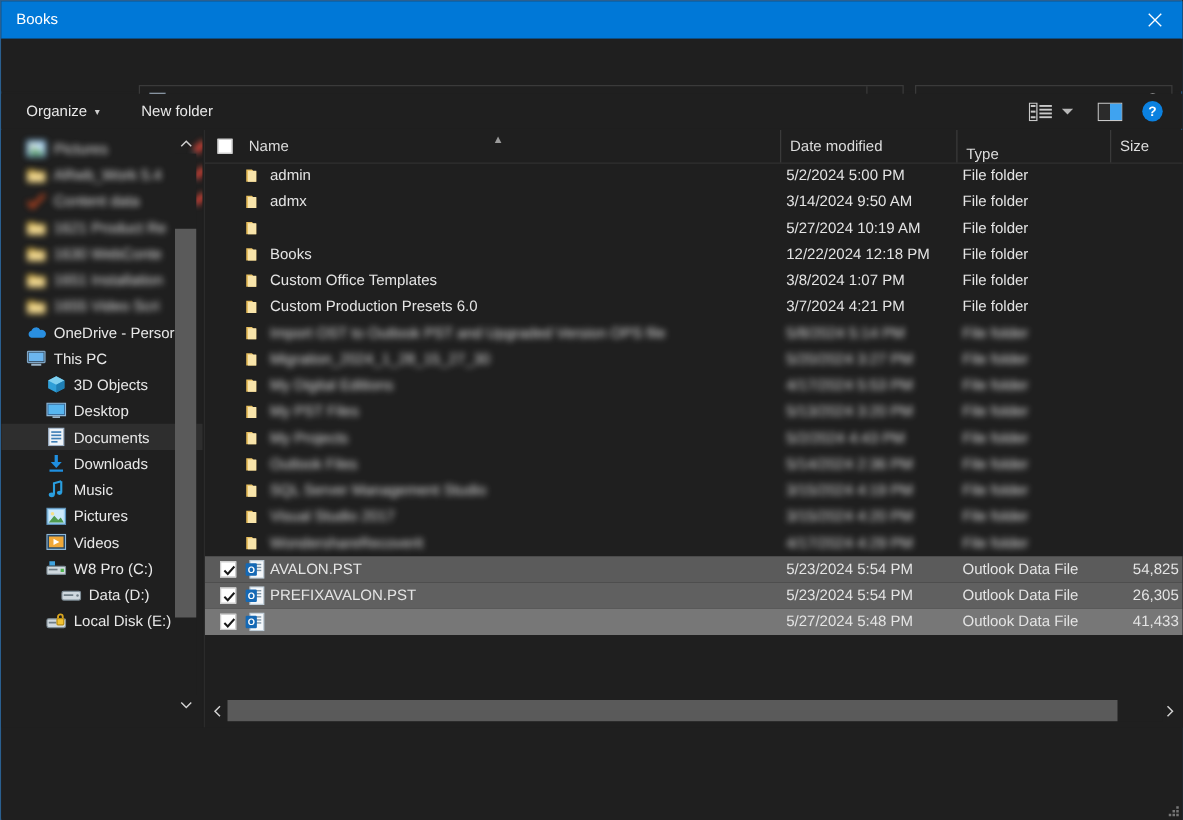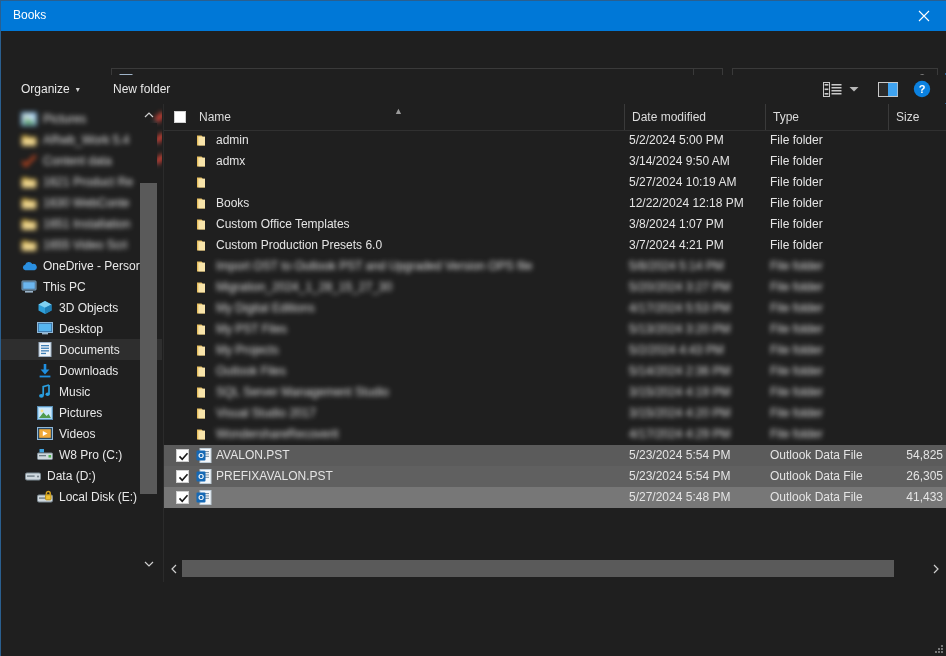--- a/index.html
+++ b/index.html
@@ -65,21 +65,21 @@
 
   
   .filelist{position:absolute;left:162px;top:0;width:784px;height:478px;background:#1f1f1f;border-left:1px solid #2b2b2b;box-sizing:border-box;}
   .hdr{position:absolute;left:0;top:0;width:784px;height:26px;background:#1f1f1f;border-bottom:1px solid #303030;}
   .hdr-sortmark{position:absolute;left:230px;top:2px;color:#9a9a9a;font-size:9px;}
   .hdr-chk{position:absolute;left:10px;top:7px;width:12px;height:12px;background:#ffffff;border:1px solid #d0d0d0;box-sizing:border-box;}
   .hdr-col{position:absolute;top:0;height:26px;display:flex;align-items:center;font-size:12px;color:#dcdcdc;padding-left:7px;box-sizing:border-box;}
   .hdr-col.sep{border-left:1px solid #3a3a3a;}
   .hc-name{left:28px;width:432px;}
   .hc-date{left:460px;width:141px;}
-  .hc-type{left:601px;width:123px;}
+  .hc-type{left:601px;width:123px;align-items:flex-end;}
   .hc-size{left:724px;width:60px;}
 
   .rows{position:absolute;left:0;top:26px;width:784px;height:426px;overflow:hidden;}
   .row{position:absolute;left:0;width:784px;height:21px;font-size:12px;color:#e4e4e4;}
   .row .chk{position:absolute;left:12px;top:4px;width:13px;height:13px;background:#ffffff;border:1px solid #cfcfcf;box-sizing:border-box;}
   .row .chk svg{position:absolute;left:1px;top:1px;}
   .row .ico{position:absolute;left:32px;top:3px;width:16px;height:15px;}
   .row .nm{position:absolute;left:52px;top:3px;width:400px;white-space:nowrap;overflow:hidden;}
   .row .dt{position:absolute;left:465px;top:3px;width:130px;white-space:nowrap;}
   .row .tp{position:absolute;left:606px;top:3px;width:120px;white-space:nowrap;}
@@ -382,21 +382,21 @@
             <span class="nico">
               <svg width="16" height="13" viewBox="0 0 16 13">
                 <rect x="0.5" y="5" width="15" height="6.5" rx="1" fill="#cfd8de" stroke="#7f8d96"></rect>
                 <rect x="2" y="7" width="7" height="1.3" fill="#6f7d86"></rect>
                 <path d="M2.5 1 L7 1 L7 4.4 L2.5 4.4 Z" fill="#3fa3e0"></path>
                 <rect x="11.5" y="7" width="2.6" height="2.6" fill="#4fb34f"></rect>
               </svg>
             </span>
             <span>W8 Pro (C:)</span>
           </div>
-          <div class="nav-item" style="top: 361px; padding-left: 24px;">
+          <div class="nav-item" style="top: 361px; padding-left: 48px;">
             <span class="nico">
               <svg width="16" height="13" viewBox="0 0 16 13">
                 <rect x="0.5" y="4" width="15" height="7" rx="1.4" fill="#cfd8de" stroke="#7f8d96"></rect>
                 <rect x="2" y="6.4" width="7.6" height="1.4" fill="#6f7d86"></rect>
                 <circle cx="13" cy="7.4" r="1" fill="#6f7d86"></circle>
               </svg>
             </span>
             <span>Data (D:)</span>
           </div>
           <div class="nav-item" style="top: 382px; padding-left: 36px;">

